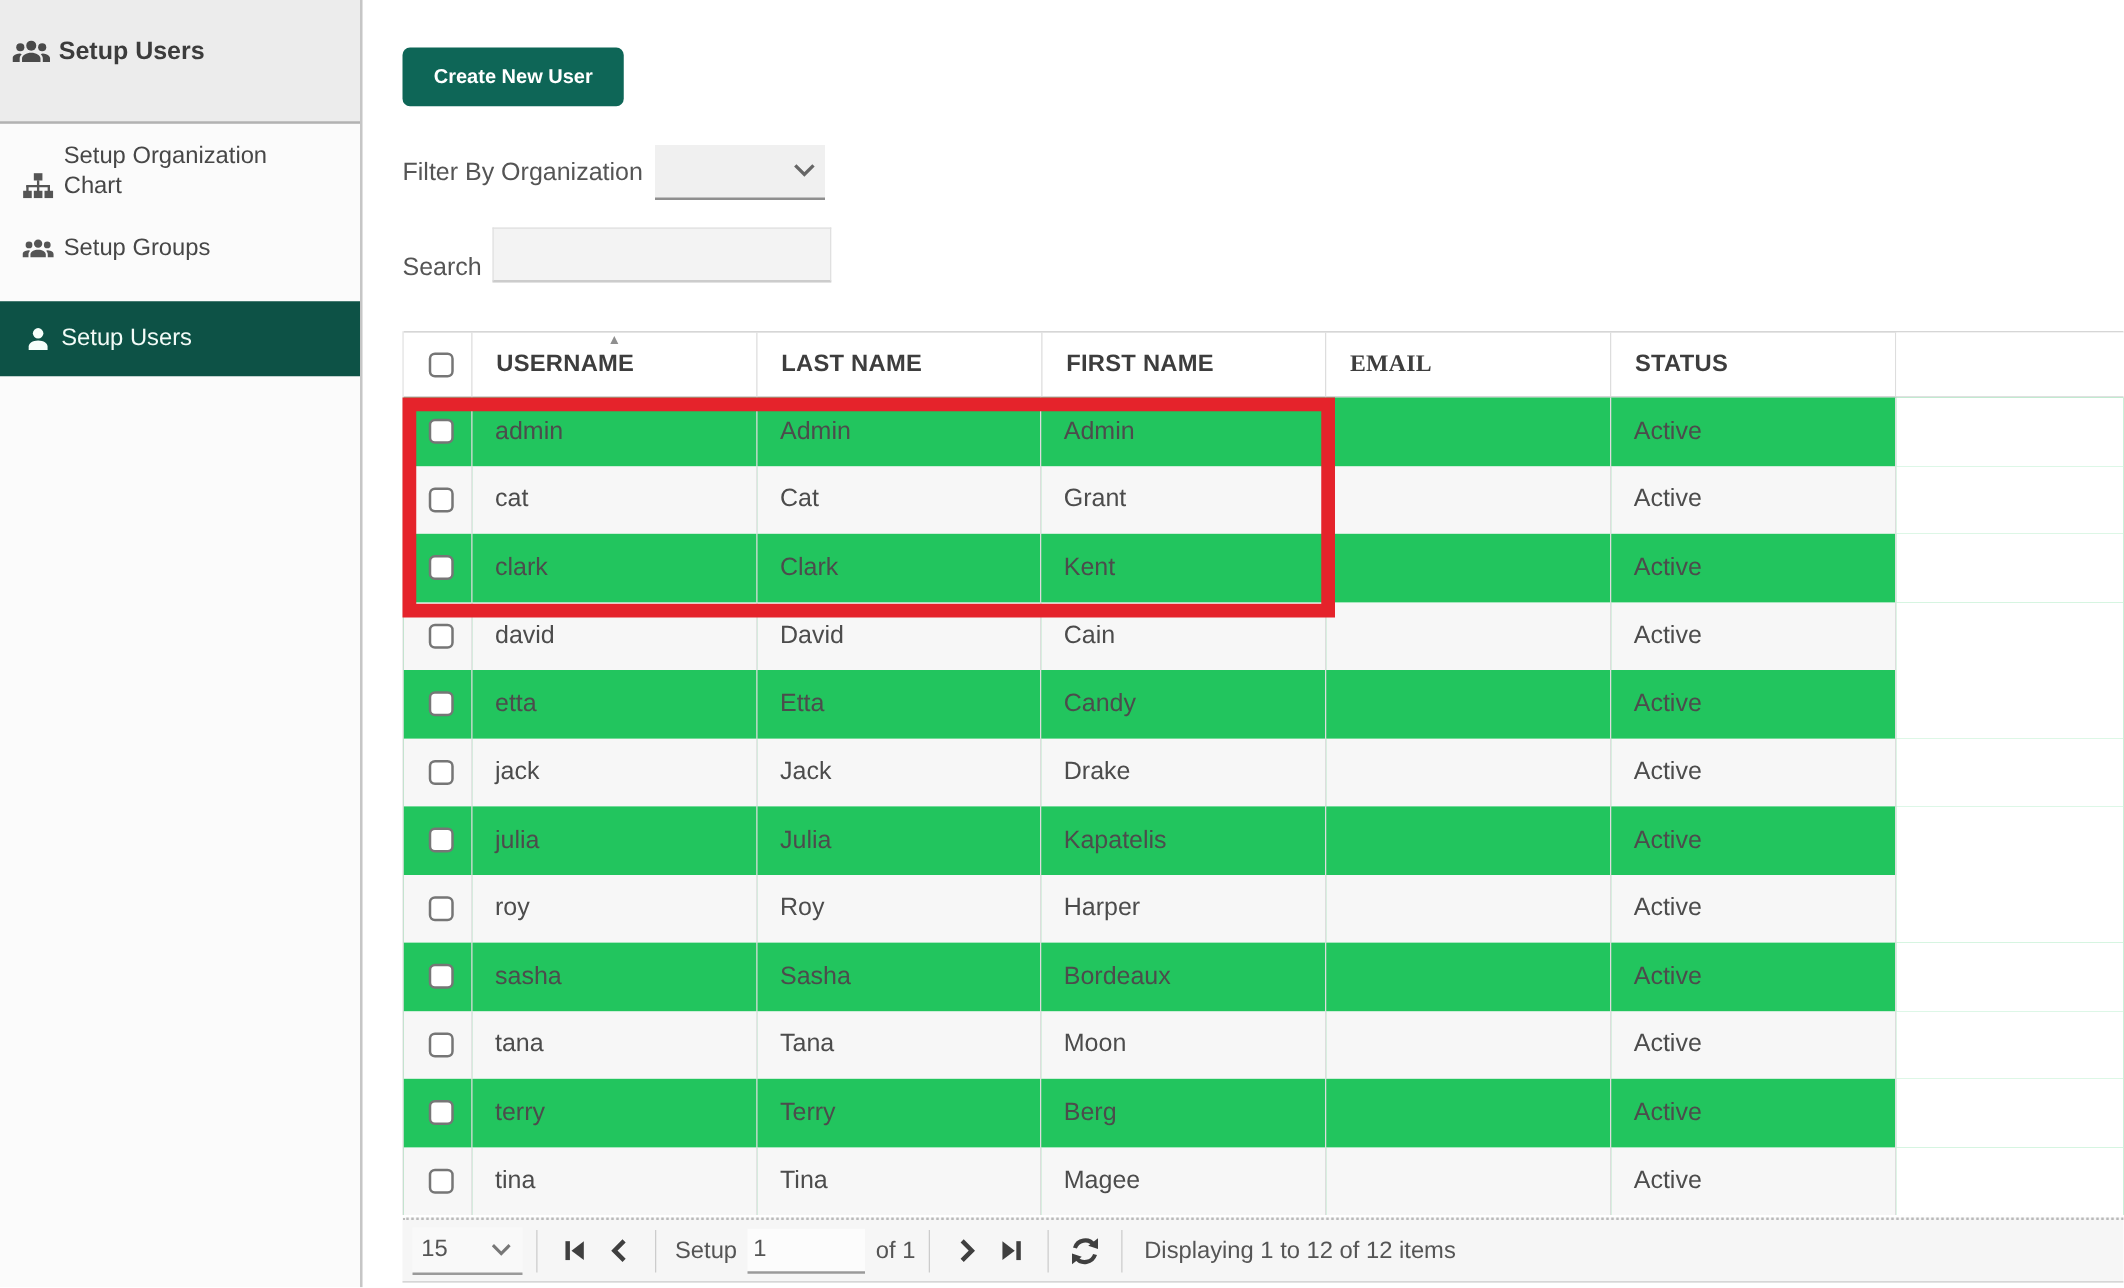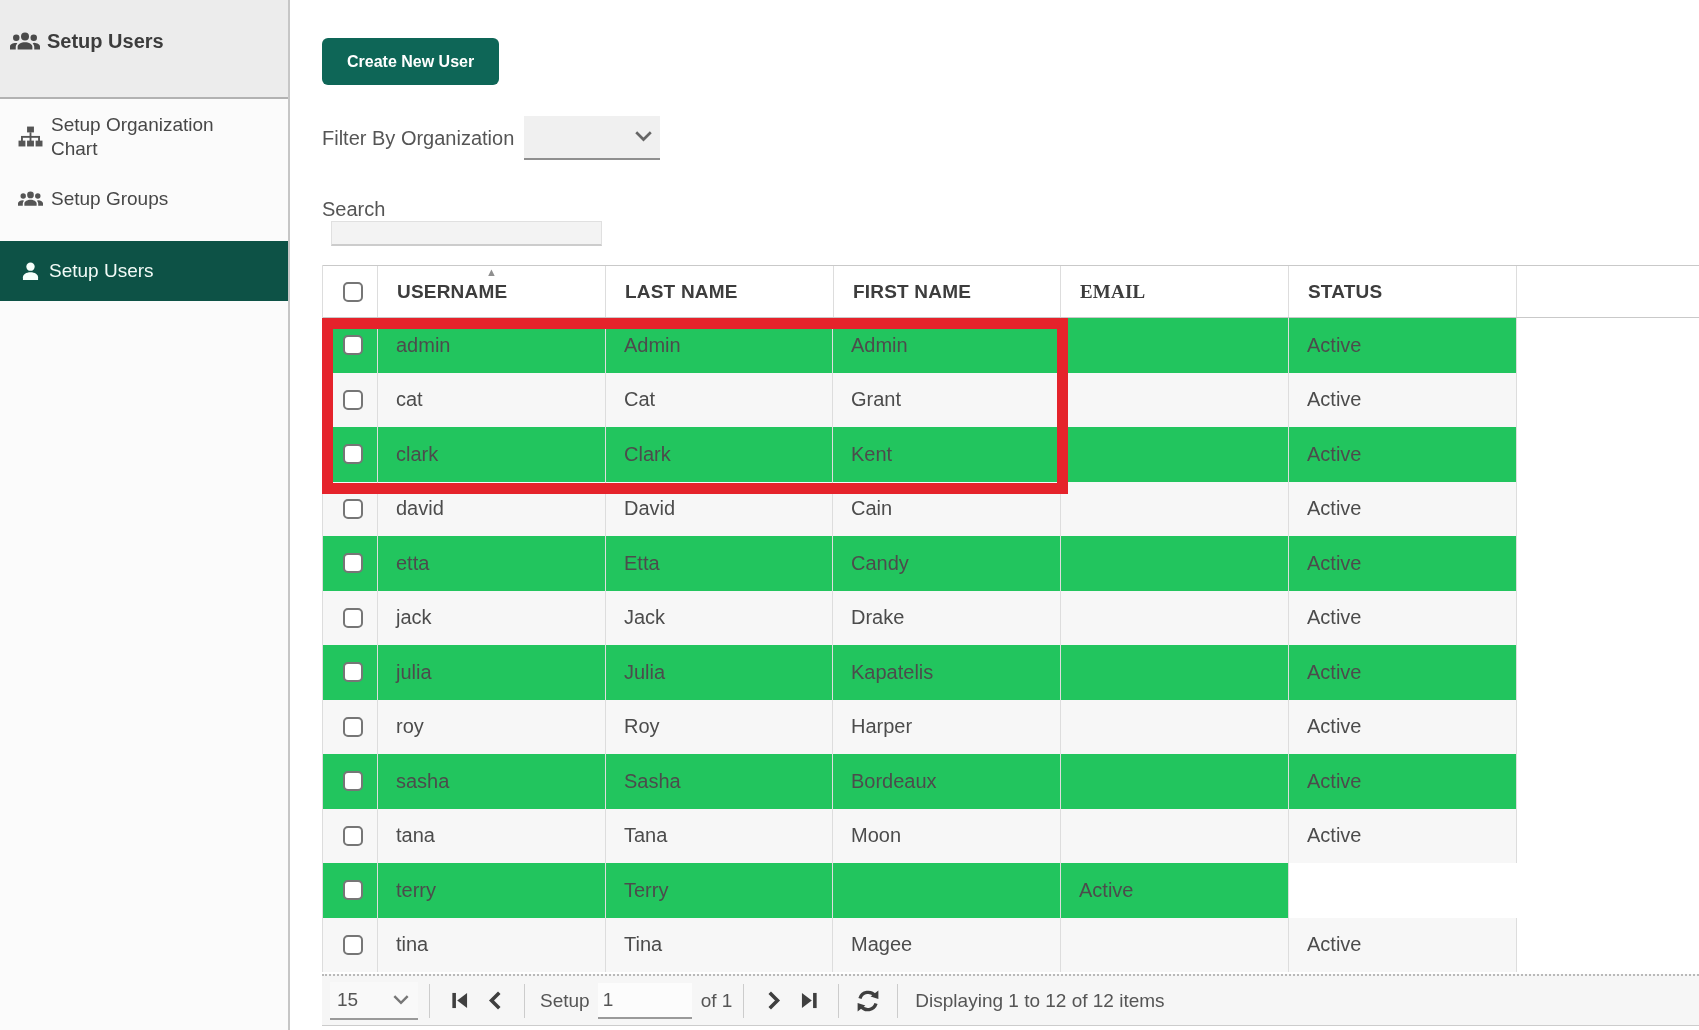--- a/index.html
+++ b/index.html
@@ -7,38 +7,38 @@
   body { font-family:"Liberation Sans", sans-serif; }
   .screen { position:relative; width:1699px; height:1030px; background:#fff; overflow:hidden; }
 
   
   .sidebar { position:absolute; left:0; top:0; width:290px; height:1030px;
              background:#fbfbfb; border-right:2px solid #c6c6c6; }
   .sb-header { height:99px; background:#ececec; border-bottom:2px solid #b2b2b2;
                display:flex; align-items:center; padding:0 0 14px 10px; }
   .sb-header .ic { color:#4a4a4a; width:30px; height:22px; margin-right:7px; flex:none; }
   .sb-header .lbl { font-size:20px; font-weight:bold; color:#3c3c3c; }
-  .sb-item { display:flex; align-items:center; padding:14px 8px 14px 18px; cursor:pointer; }
+  .sb-item { display:flex; align-items:flex-end; padding:14px 8px 14px 18px; cursor:pointer; }
   .sb-item .ic { width:25px; height:23px; color:#555; margin-right:8px; flex:none; margin-top:1px; }
   .sb-item .lbl { font-size:19px; color:#474747; line-height:24px; width:180px; }
   .sb-item.one-line { padding-top:12px; padding-bottom:30px; }
   .sb-item.selected { background:#0D5246; align-items:center; height:60px; padding-top:0; padding-bottom:0; }
   .sb-item.selected .ic { color:#f6fffb; }
   .sb-item.selected .lbl { color:#f2fbf7; }
 
   
   .create-btn { position:absolute; left:322px; top:38px; height:47px; padding:0 25px;
                 background:#0E6657; color:#fff; font-family:inherit; font-size:16px; font-weight:600;
                 border:none; border-radius:6px; cursor:pointer; }
   .filter-row { position:absolute; left:322px; top:116px; height:44px; display:flex; align-items:center; }
   .field-label { font-size:20px; color:#555; }
   .select-box { position:relative; margin-left:10px; width:136px; height:44px; background:#f0f0f0;
                 border-bottom:2px solid #8f8f8f; cursor:pointer; }
   .select-box .chev { position:absolute; right:8px; top:15px; width:17px; height:11px; color:#666; }
-  .search-row { position:absolute; left:322px; top:198px; height:44px; display:flex; align-items:flex-start;flex-direction:column; }
+  .search-row { position:absolute; left:322px; top:182px; height:44px; display:flex; align-items:flex-end; }
   .search-input { margin-left:9px; width:271px; height:44px; background:#f3f3f3;
                   border:1px solid #e0e0e0; border-bottom:2px solid #cccccc;
                   font-family:inherit; font-size:19px; color:#444; padding:0 8px; outline:none; }
 
   
   .table { position:absolute; left:322px; top:265px; width:1377px; border-left:1px solid #ddd; }
   .thead { display:flex; height:53px; background:#fff;
            border-top:1px solid #c9c9c9; border-bottom:1px solid #c9c9c9; }
   .th, .td { border-right:1px solid #ddd; display:flex; align-items:center; overflow:hidden; }
   .th { font-size:19px; font-weight:bold; color:#3d3d3d; padding-left:19px; position:relative; letter-spacing:.2px; }
@@ -280,20 +280,21 @@
           <div class="td w-c4"></div>
           <div class="td w-c5">Active</div>
           <div class="td extra"></div>
         </div>
         <div class="tr">
           <div class="td w-cb">
             <span class="checkbox"></span>
           </div>
           <div class="td w-c1">terry</div>
           <div class="td w-c2">Terry</div>
+          <div class="td w-c3">Berg</div>
           <div class="td w-c4"></div>
           <div class="td w-c5">Active</div>
           <div class="td extra"></div>
         </div>
         <div class="tr odd">
           <div class="td w-cb">
             <span class="checkbox"></span>
           </div>
           <div class="td w-c1">tina</div>
           <div class="td w-c2">Tina</div>

